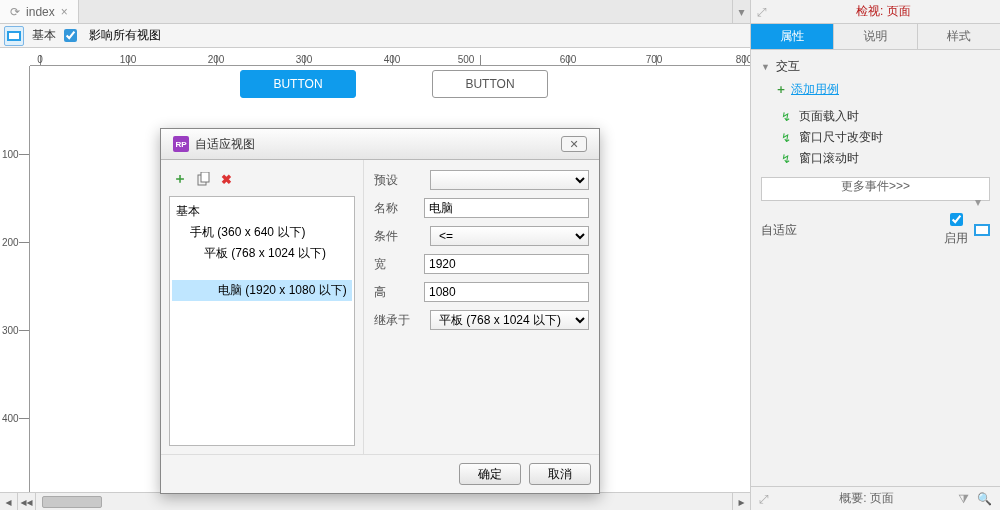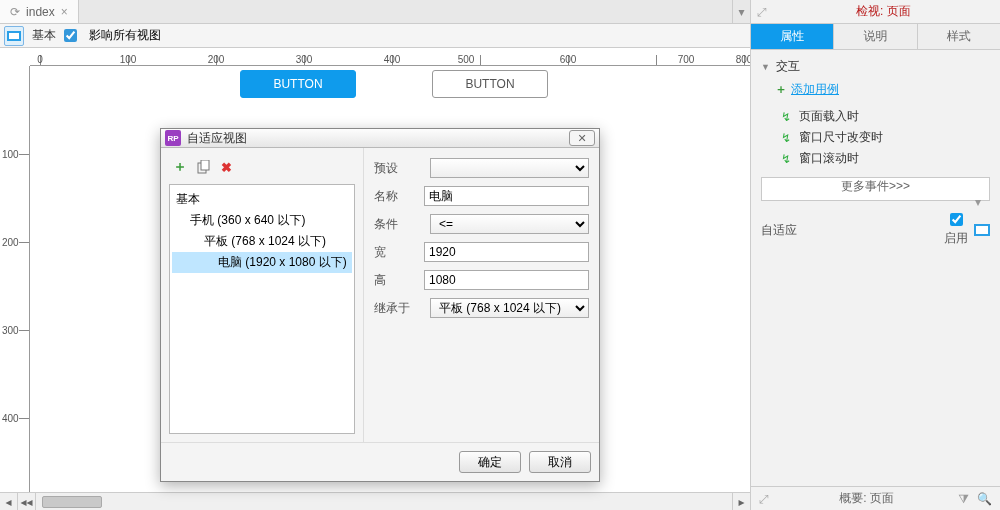--- a/index.html
+++ b/index.html
@@ -48,35 +48,35 @@
   linear-gradient(to top left, transparent 49.5%, #888 49.5%, #888 50.5%, transparent 50.5%) right top/50.2% 100% no-repeat;
 }
 
 .scroll-h { position:absolute; left:0; right:0; bottom:0; height:18px; background:#f0f0f0; border-top:1px solid #ccc; display:flex; align-items:center; }
 .scroll-h .btn { width:18px; height:100%; display:flex; align-items:center; justify-content:center; color:#666; border-right:1px solid #ccc; }
 .scroll-h .btn:last-child{ border-right:none; border-left:1px solid #ccc; }
 .scroll-h .thumb { width:60px; height:12px; background:#c9c9c9; border:1px solid #aaa; border-radius:2px; margin-left:6px; }
 .scroll-h .track { flex:1; }
 
 .dialog { position:absolute; left:160px; top:62px; width:440px; background:#f4f4f4; border:1px solid #888; box-shadow:0 4px 14px rgba(0,0,0,0.3); z-index:10; }
-.dialog .titlebar { height:19px; background:linear-gradient(#fdfdfd,#e6e6e6); border-bottom:1px solid #b8b8b8; display:flex; align-items:center; padding:0 4px; gap:6px; }
+.dialog .titlebar { height:31px; background:linear-gradient(#fdfdfd,#e6e6e6); border-bottom:1px solid #b8b8b8; display:flex; align-items:center; padding:0 12px; gap:6px; }
 .dialog .titlebar .rp { width:16px; height:16px; background:#9a3ec1; color:#fff; font-size:8px; font-weight:bold; display:flex; align-items:center; justify-content:center; border-radius:2px; }
 .dialog .titlebar .title { color:#333; }
 .dialog .titlebar .closebtn { margin-left:auto; width:26px; height:16px; border:1px solid #999; border-radius:3px; display:flex; align-items:center; justify-content:center; color:#666; font-size:11px; background:#f5f5f5; }
 .dialog .body { display:flex; }
 .dialog .left { flex:1; padding:8px; border-right:1px solid #ddd; }
 .dialog .left .tools { display:flex; gap:10px; padding:2px 4px 8px; align-items:center; }
 .dialog .left .tools .add { color:#3a9b3a; font-weight:bold; font-size:14px; }
 .dialog .left .tools .copy { color:#666; }
 .dialog .left .tools .del { color:#d33; font-weight:bold; font-size:13px; }
 .dialog .tree { border:1px solid #b8b8b8; background:#fff; height:250px; padding:4px 2px; overflow:auto; }
 .dialog .tree .node { padding:2px 4px; white-space:nowrap; cursor:default; }
 .dialog .tree .d1 { padding-left:18px; }
 .dialog .tree .d2 { padding-left:32px; }
-.dialog .tree .d3 { padding-left:46px; }
+.dialog .tree .d3 { padding-left:46px;margin-top:16px; }
 .dialog .tree .node.sel { background:#bfe6ff; }
 .dialog .right { width:235px; padding:10px 10px 6px; }
 .dialog .row { display:flex; align-items:center; margin-bottom:8px; gap:8px; }
 .dialog .row label { width:48px; color:#555; }
 .dialog .row input, .dialog .row select { flex:1; height:20px; border:1px solid #aaa; padding:0 4px; background:#fff; font-size:12px; }
 .dialog .row select { background:linear-gradient(#fff,#eee); }
 .dialog .buttons { display:flex; justify-content:flex-end; gap:8px; padding:8px; border-top:1px solid #ddd; }
 .dialog .buttons button { width:62px; height:22px; border:1px solid #999; border-radius:3px; background:linear-gradient(#fdfdfd,#e4e4e4); cursor:pointer; }
 
 .side { width:250px; background:#f2f2f2; border-left:1px solid #ccc; display:flex; flex-direction:column; }
@@ -146,21 +146,21 @@
         <div class="num" style="left: 186px;">200</div>
         <div class="tick major" style="left: 274px;"></div>
         <div class="num" style="left: 274px;">300</div>
         <div class="tick major" style="left: 362px;"></div>
         <div class="num" style="left: 362px;">400</div>
         <div class="tick major" style="left: 450px;"></div>
         <div class="num" style="left: 436px; text-align: center;">500</div>
         <div class="tick major" style="left: 538px;"></div>
         <div class="num" style="left: 538px;">600</div>
         <div class="tick major" style="left: 626px;"></div>
-        <div class="num" style="left: 656px;">700</div>
+        <div class="num" style="left: 624px;">700</div>
         <div class="tick major" style="left: 714px;"></div>
         <div class="num" style="left: 714px;">800</div>
       </div>
 
     <div class="editor-body">
       <div class="ruler-v" id="ruler-v">
           <div class="tick major" style="top: 88px;"></div>
           <div class="num" style="top: 88px;">100</div>
           <div class="tick major" style="top: 176px;"></div>
           <div class="num" style="top: 176px;">200</div>

